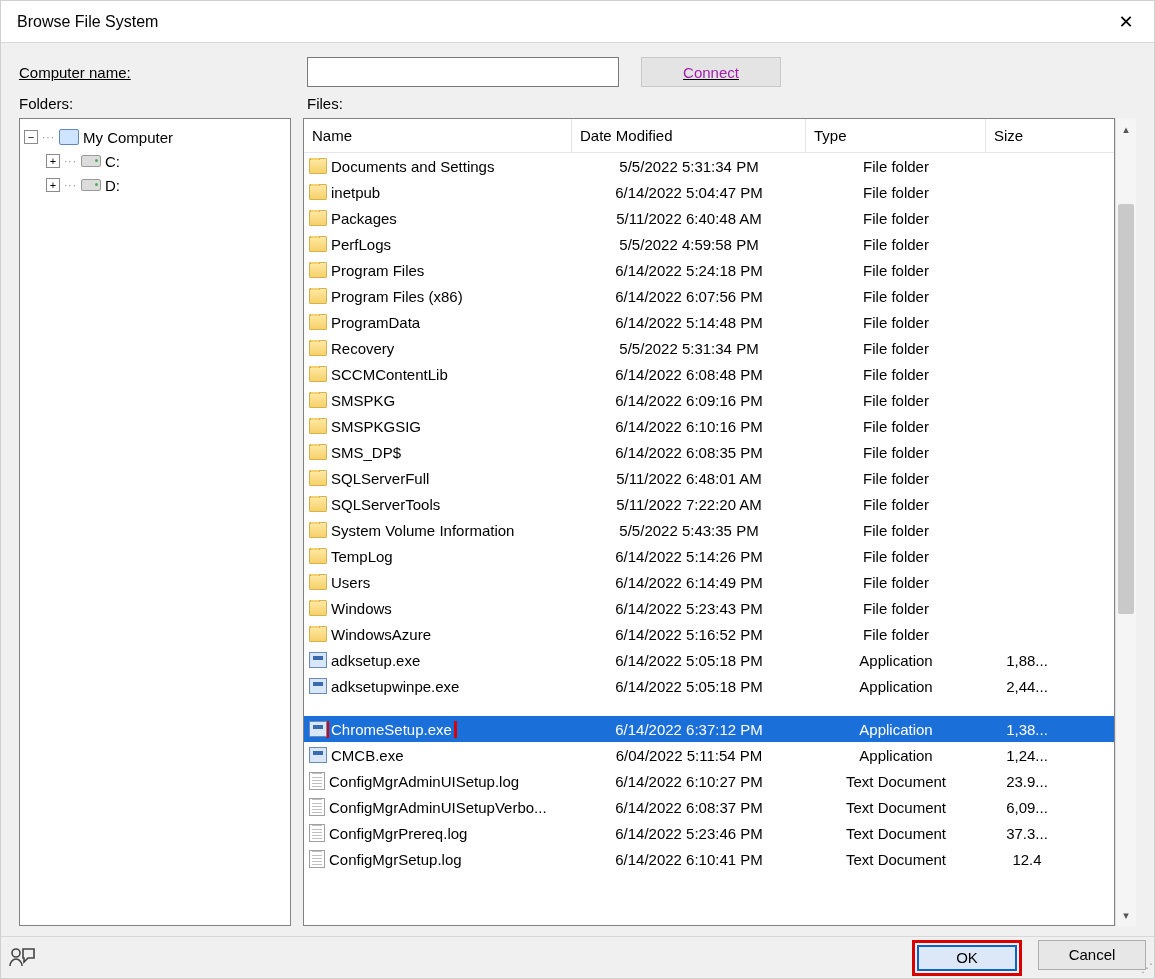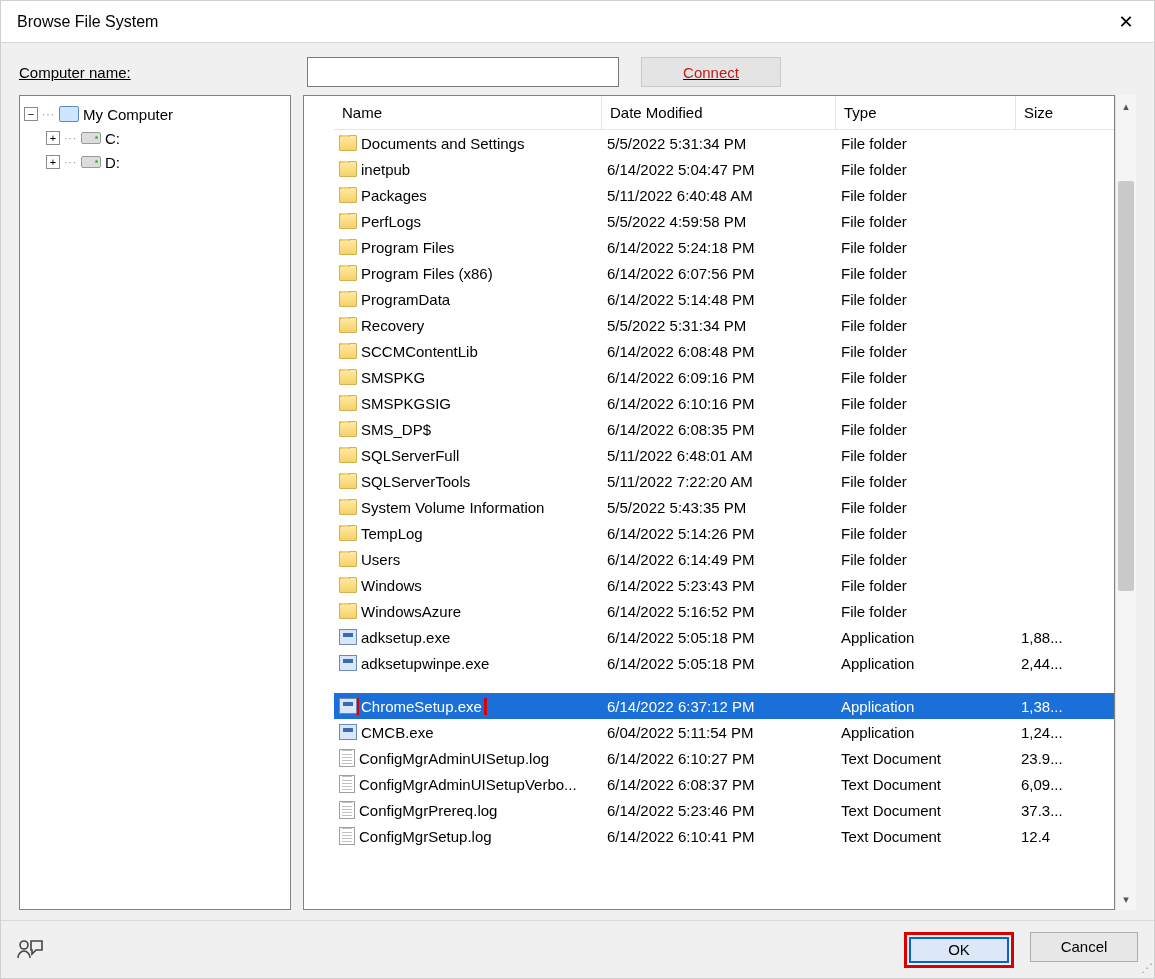--- a/index.html
+++ b/index.html
@@ -57,21 +57,21 @@
   }
   .btn {
     height: 30px;
     min-width: 140px;
     border: 1px solid #adadad;
     background: #e7e7e7;
     font: inherit;
     cursor: pointer;
   }
   .btn[disabled] {
-    color: #b91c1c;
+    color: #a21caf;
     background: #e4e4e4;
     border-color: #c9c9c9;
     cursor: default;
   }
   .labels-row {
     display: flex;
     padding: 0 18px 6px 18px;
   }
   .labels-row .left-lbl { width: 288px; }
   .panes {
@@ -116,21 +116,20 @@
     display: flex;
     min-height: 0;
   }
   .files-pane {
     flex: 1;
     border: 1px solid #828282;
     background: #fff;
     display: flex;
     flex-direction: column;
     min-height: 0;
-    padding-left: 30px;
   }
   .col-header {
     display: grid;
     grid-template-columns: 268px 234px 180px 82px;
     height: 34px;
     align-items: center;
     border-bottom: 1px solid #e5e5e5;
     flex: 0 0 auto;
   }
   .col-header > div {
@@ -139,20 +138,21 @@
     height: 100%;
     display: flex;
     align-items: center;
     font-size: 15px;
   }
   .col-header > div:last-child { border-right: none; }
   .file-list {
     flex: 1 1 auto;
     overflow: hidden;
     position: relative;
+    text-align: center;
   }
   .file-row {
     display: grid;
     grid-template-columns: 268px 234px 180px 82px;
     height: 26px;
     align-items: center;
     font-size: 15px;
   }
   .file-row > div {
     padding: 0 5px;
@@ -242,26 +242,26 @@
   }
   .scroll-thumb {
     position: absolute;
     left: 2px; right: 2px;
     top: 64px;
     height: 410px;
     background: #c9c9c9;
     border-radius: 2px;
   }
   .bottom-bar {
-    height: 58px;
+    height: 42px;
     border-top: 1px solid #d8d8d8;
     display: flex;
     align-items: center;
     justify-content: space-between;
-    padding: 0 16px;
+    padding: 0 8px;
   }
   .user-icon {
     width: 26px; height: 24px;
     color: #444;
   }
   .bottom-buttons {
     display: flex;
     gap: 16px;
   }
   .btn-std {
@@ -323,20 +323,24 @@
     <span class="title">Browse File System</span>
     <span class="close-x">✕</span>
   </div>
 
   <div class="toprow">
     <label>Computer name:</label>
     <input class="inputbox" type="text" value="" style="">
     <button class="btn" disabled="">Connect</button>
   </div>
 
+  <div class="labels-row">
+    <span class="left-lbl">Folders:</span>
+    <span>Files:</span>
+  </div>
 
   <div class="panes">
 
     <div class="tree-pane">
       <ul class="tree-root">
         <li>
           <div class="tree-item">
             <span class="expander">−</span>
             <span class="dots">···</span>
             <span class="computer-icon"></span>

